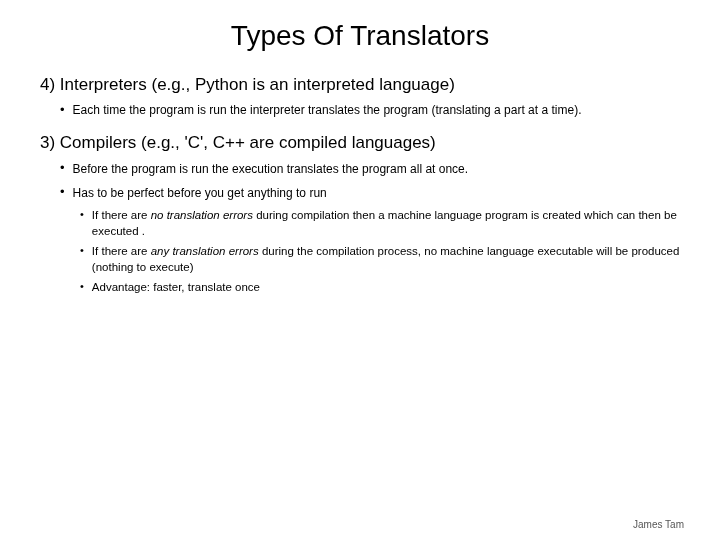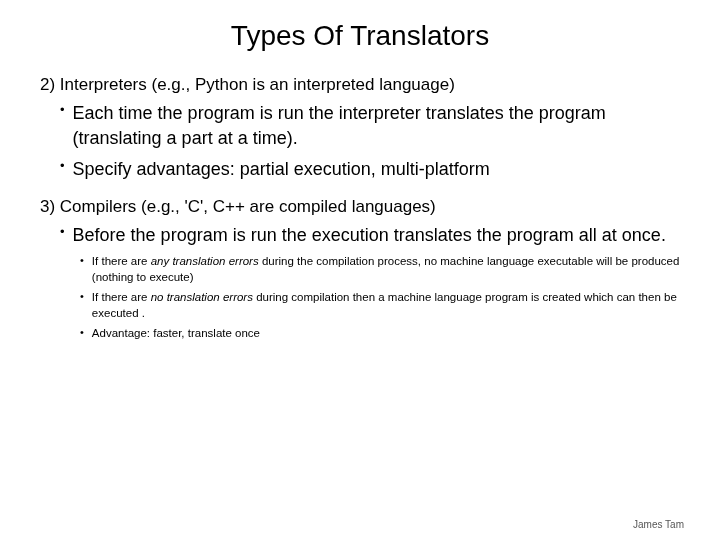--- a/index.html
+++ b/index.html
@@ -43,23 +43,23 @@
     }
 
     .bullet-list {
       list-style: none;
       padding: 0;
       margin: 0;
     }
 
     .bullet-list > li {
       display: flex;
-      align-items: flex-start;
+      align-items: flex-end;
       margin-bottom: 5px;
-      font-size: 18px;
+      font-size: 12px;
       line-height: 1.4;
       padding-left: 20px;
       margin-top: 6px;
     }
 
     .bullet-list > li::before {
       content: "•";
       margin-right: 8px;
       flex-shrink: 0;
       font-size: 13px;
@@ -109,49 +109,49 @@
     }
   </style>
 </head>
 <body>
 
 <div class="page">
 
   <h1 class="title">Types Of Translators</h1>
 
   <div class="section">
-    <div class="section-heading">2)  Interpreters (e.g., Python is an interpreted language)</div>
+    <div class="section-heading">4)  Interpreters (e.g., Python is an interpreted language)</div>
     <ul class="bullet-list">
       <li>
         <span>Each time the program is run the interpreter translates the program (translating a part at a time).</span>
-      </li>
-      <li>
-        <span>Specify advantages: partial execution, multi-platform</span>
       </li>
     </ul>
   </div>
 
   <div class="section">
     <div class="section-heading">3)  Compilers (e.g., 'C', C++ are compiled languages)</div>
     <ul class="bullet-list section2-bullets">
       <li>
         <span>Before the program is run the execution translates the program all at once.</span>
       </li>
+      <li>
+        <span>Has to be perfect before you get anything to run</span>
+      </li>
     </ul>
 
     <div class="nested-block">
       <ul class="sub-bullet-list">
         <li>
           <span>
-            <span>If there are </span><span class="italic">any translation errors</span><span> during the compilation process, no machine language executable will be produced (nothing to execute)</span>
+            <span>If there are </span><span class="italic">no translation errors</span><span> during compilation then a machine language program is created which can then be executed .</span>
           </span>
         </li>
         <li>
           <span>
-            <span>If there are </span><span class="italic">no translation errors</span><span> during compilation then a machine language program is created which can then be executed .</span>
+            <span>If there are </span><span class="italic">any translation errors</span><span> during the compilation process, no machine language executable will be produced (nothing to execute)</span>
           </span>
         </li>
         <li>
           <span>
             <span>Advantage: faster, translate once</span>
           </span>
         </li>
       </ul>
     </div>
   </div>

